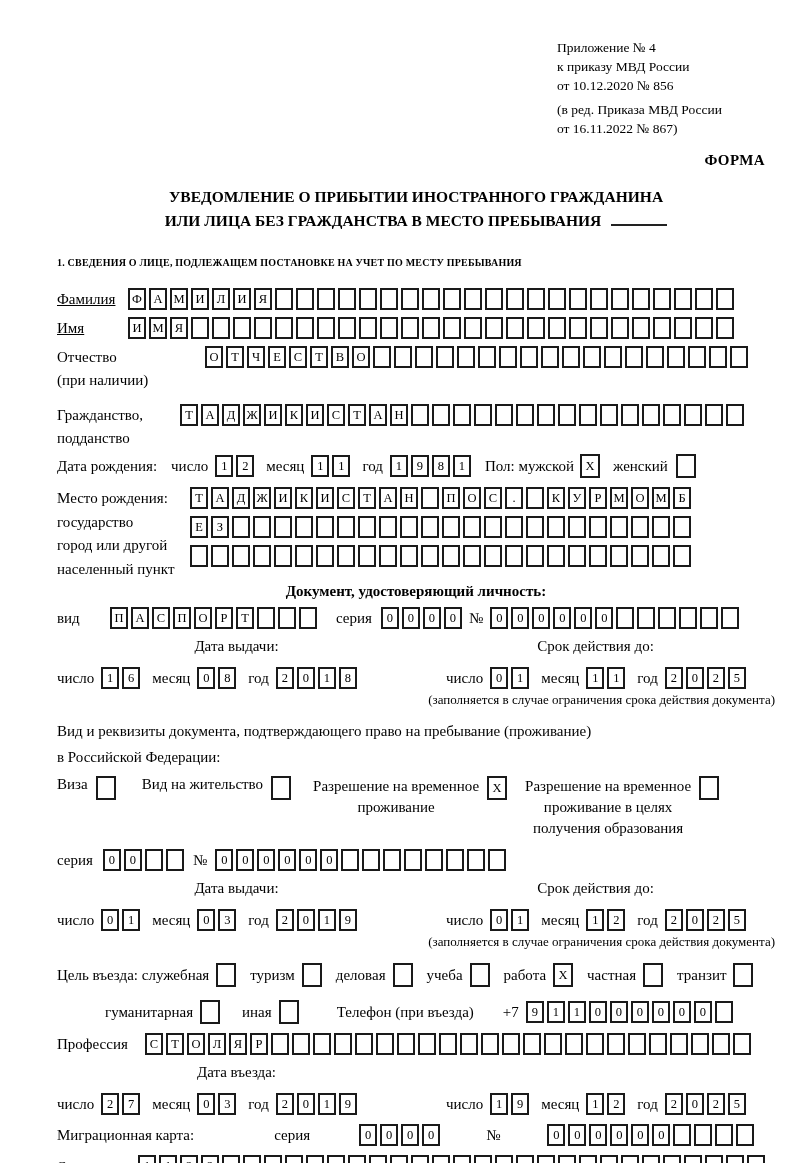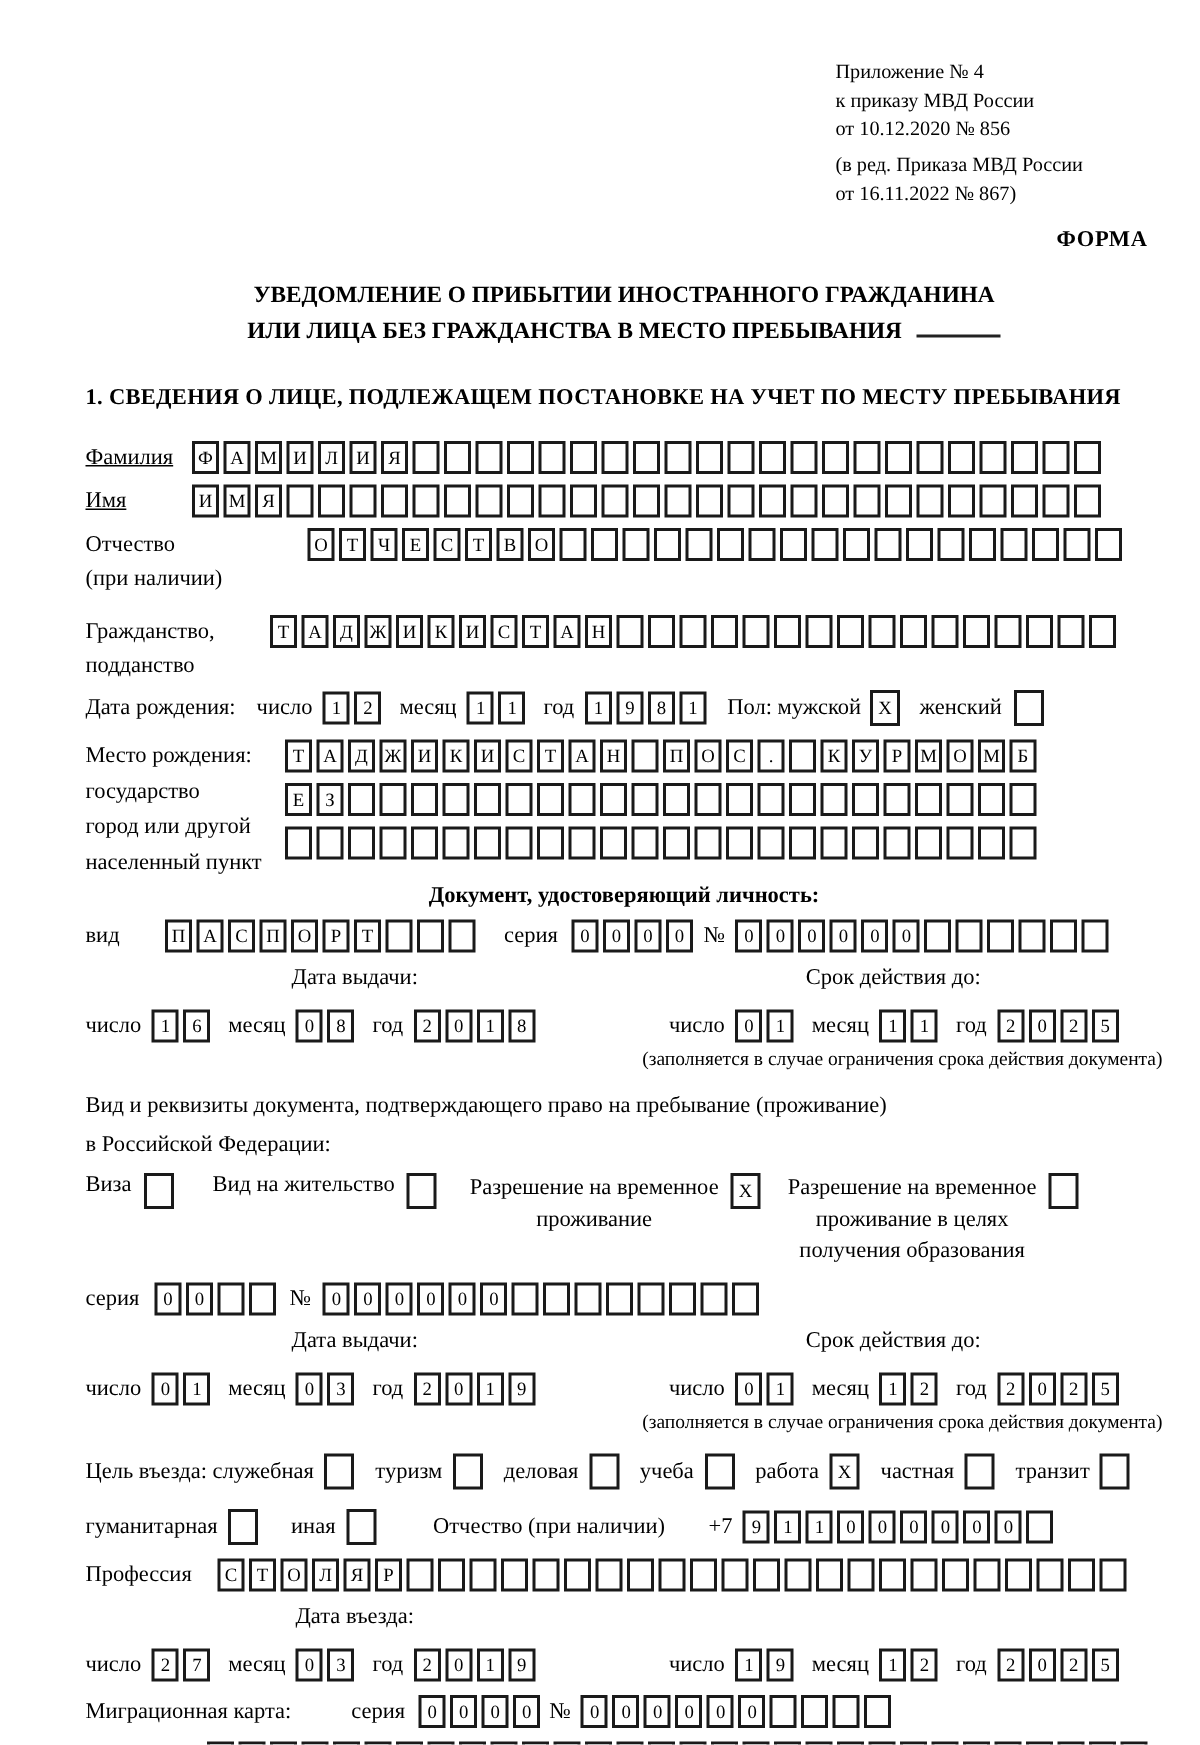--- a/index.html
+++ b/index.html
@@ -5,21 +5,21 @@
   html,body{margin:0;padding:0;background:#fff;}
   body{width:800px;height:1163px;overflow:hidden;
        font-family:"Liberation Serif","DejaVu Serif",serif;color:#000;}
   .page{padding:38px 25px 0 57px;width:718px;}
   
   .hdr{margin-left:auto;width:218px;font-size:13.5px;line-height:19px;}
   .hdr .gap{margin-top:5px;}
   .forma{text-align:right;font-weight:bold;font-size:15px;margin:14px 10px 0 0;letter-spacing:.4px;}
   .title{text-align:center;font-weight:bold;font-size:15.5px;line-height:24px;margin-top:16px;}
   .blank{display:inline-block;width:56px;border-bottom:2px solid #222;height:11px;margin-left:10px;}
-  .sec{font-weight:bold;font-size:15px;margin-top:24px;letter-spacing:.2px;}
+  .sec{font-weight:bold;font-size:10px;margin-top:24px;letter-spacing:.2px;}
   
   .row{display:flex;align-items:flex-start;margin-top:7px;font-size:15px;line-height:22px;}
   .lbl{flex:none;}
   .cells{display:inline-flex;flex-wrap:nowrap;}
   .cell{flex:none;width:14px;height:18px;border:2px solid #1a1a1a;margin-right:3px;
         display:inline-flex;align-items:center;justify-content:center;
         font-size:12.5px;line-height:1;background:#fff;}
   .chk .cell{width:16px;height:20px;}
   .mt0{margin-top:12px;}
   .w-surname{width:71px;text-decoration:underline;} .w-doc{width:53px;} .w-prof{width:88px;}
@@ -34,21 +34,21 @@
   .dgroup{display:inline-flex;align-items:center;}
   .dgroup .t{margin:0 7px 0 0;}
   .dgroup .cells{margin-right:9px;}
   .note{font-size:13px;text-align:right;margin-top:3px;}
   .para{font-size:15px;line-height:26px;margin-top:10px;}
   .permits{display:flex;align-items:flex-start;margin-top:6px;font-size:15px;gap:9px;}
   .permits .opt{display:flex;align-items:flex-start;gap:8px;}
   .permits .optlbl{text-align:center;line-height:21px;}
   .purpose{display:flex;align-items:center;gap:7px;font-size:15px;margin-top:13px;flex-wrap:nowrap;}
   .purpose .chk{margin-right:4px;}
-  .indent{}
+  .indent{margin-left:48px;}
   .repr{display:flex;margin-top:9px;}
   .repr .lblcol{width:81px;font-size:13.5px;line-height:22.5px;flex:none;}
   .repr .row{margin-top:0;margin-bottom:11px;}
 </style>
 </head>
 <body>
 
 <div class="page">
 
   <div class="hdr">
@@ -565,21 +565,21 @@
 
   <div class="purpose indent">
     <span>гуманитарная</span>
     <span class="cells chk">
         <span class="cell"></span>
       </span>
     <span style="margin-left:8px;">иная</span>
     <span class="cells chk">
         <span class="cell"></span>
       </span>
-    <span style="margin-left:24px;">Отчество (при наличии)</span>
+    <span style="margin-left:24px;">Телефон (при въезда)</span>
     <span style="margin-left:22px;">+7</span>
     <span class="cells">
         <span class="cell">9</span>
         <span class="cell">1</span>
         <span class="cell">1</span>
         <span class="cell">0</span>
         <span class="cell">0</span>
         <span class="cell">0</span>
         <span class="cell">0</span>
         <span class="cell">0</span>
@@ -660,21 +660,21 @@
       <span class="t">год</span>
       <span class="cells">
           <span class="cell">2</span>
           <span class="cell">0</span>
           <span class="cell">2</span>
           <span class="cell">5</span>
         </span>
     </div>
   </div>
 
-  <div class="row" style="align-items:flex-end;margin-top:9px;">
+  <div class="row" style="align-items:flex-end;margin-top:9px;gap:40px;">
     <span style="margin-right:40px;">Миграционная карта:</span>
     <span style="margin-right:9px;">серия</span>
     <span class="cells">
         <span class="cell">0</span>
         <span class="cell">0</span>
         <span class="cell">0</span>
         <span class="cell">0</span>
       </span>
     <span style="margin:0 7px 0 3px;">№</span>
     <span class="cells">

